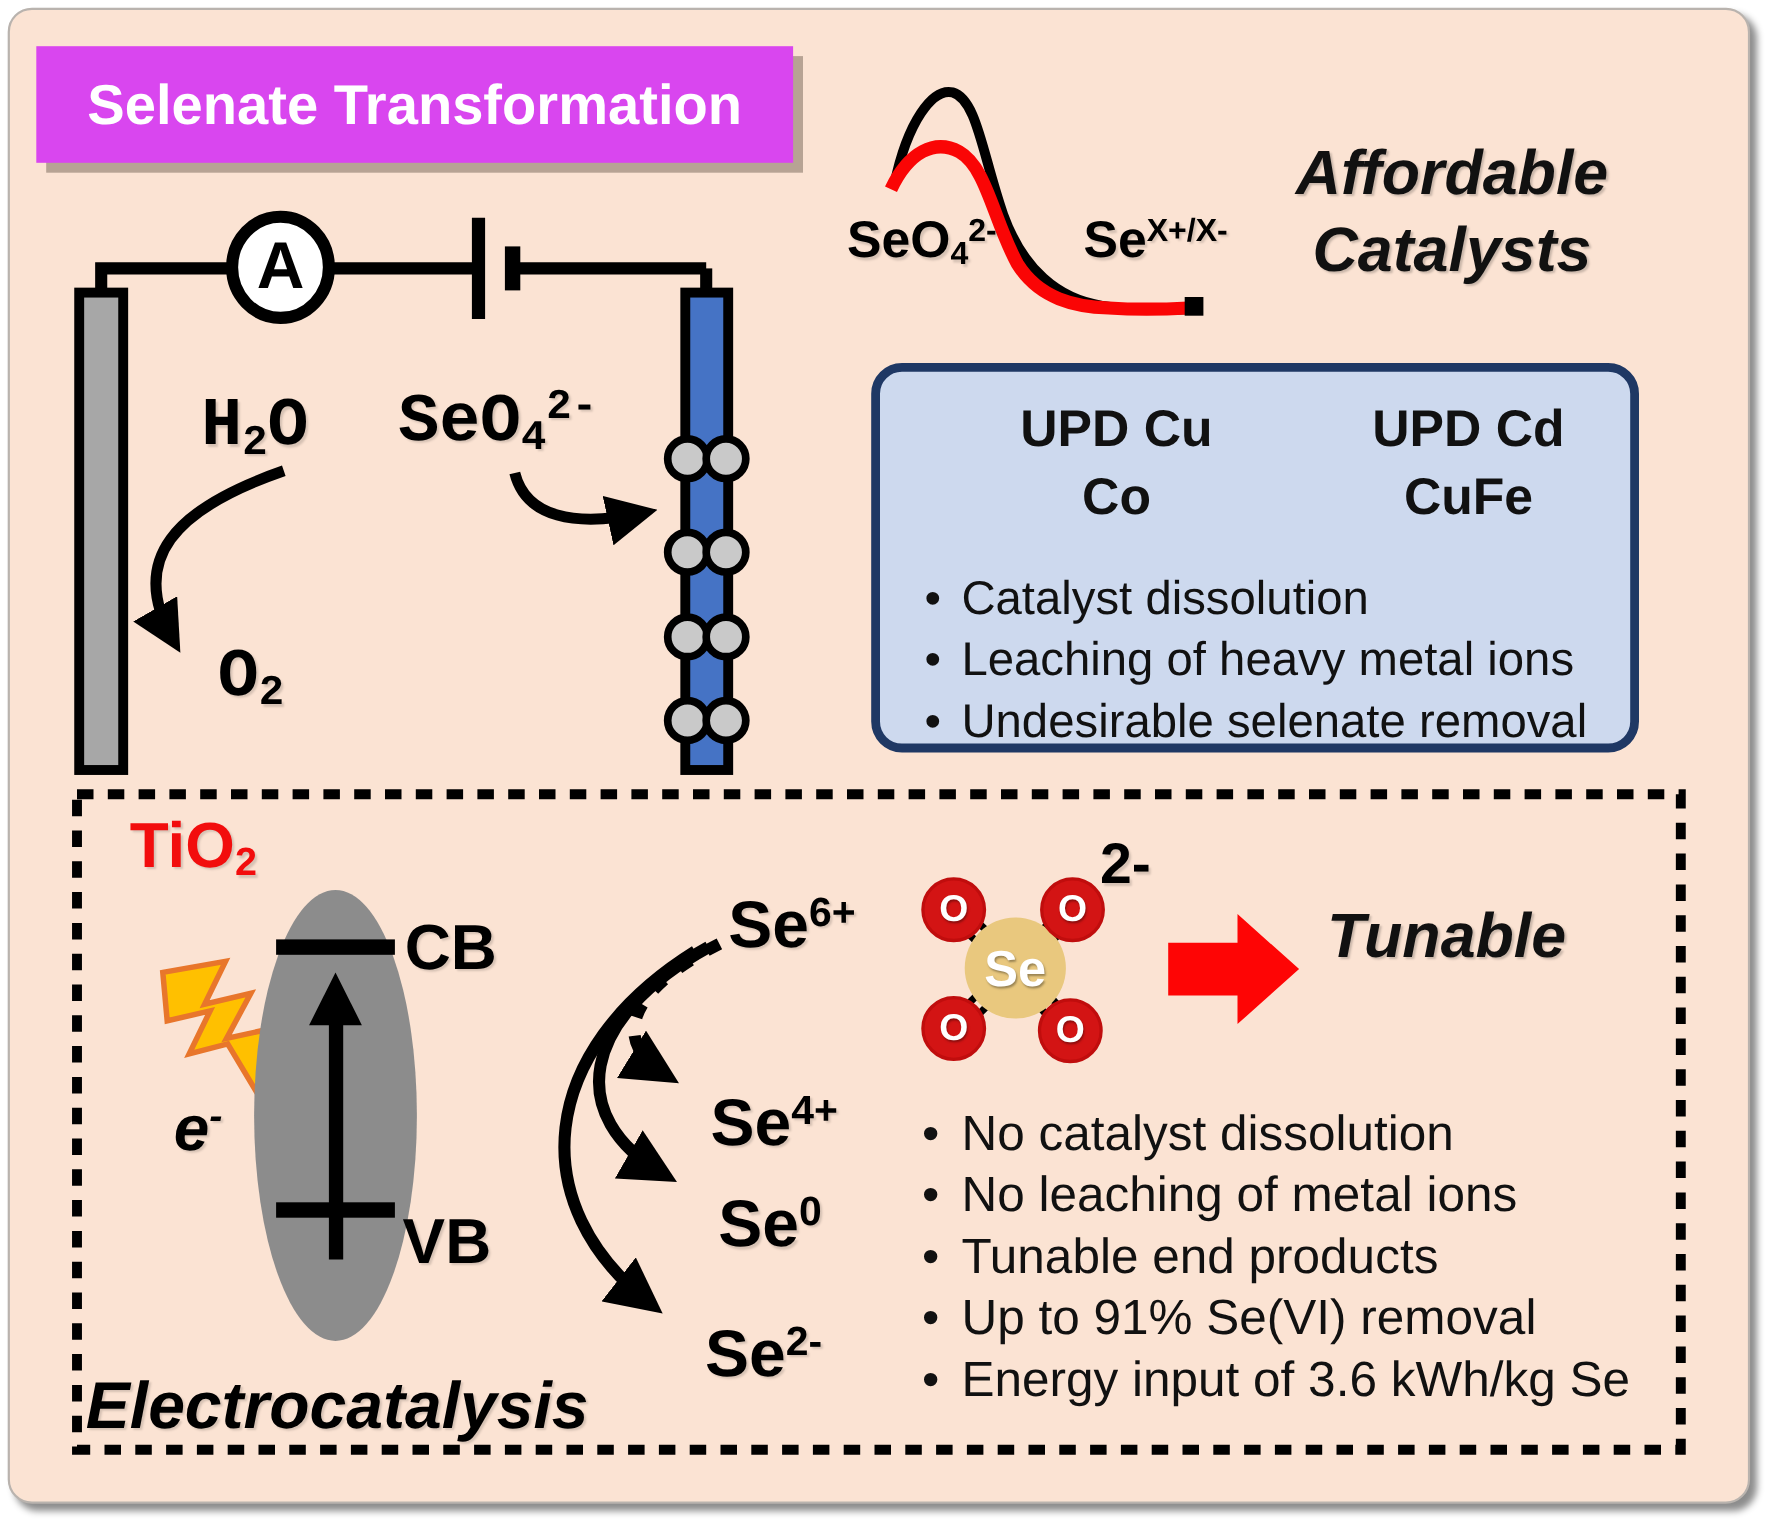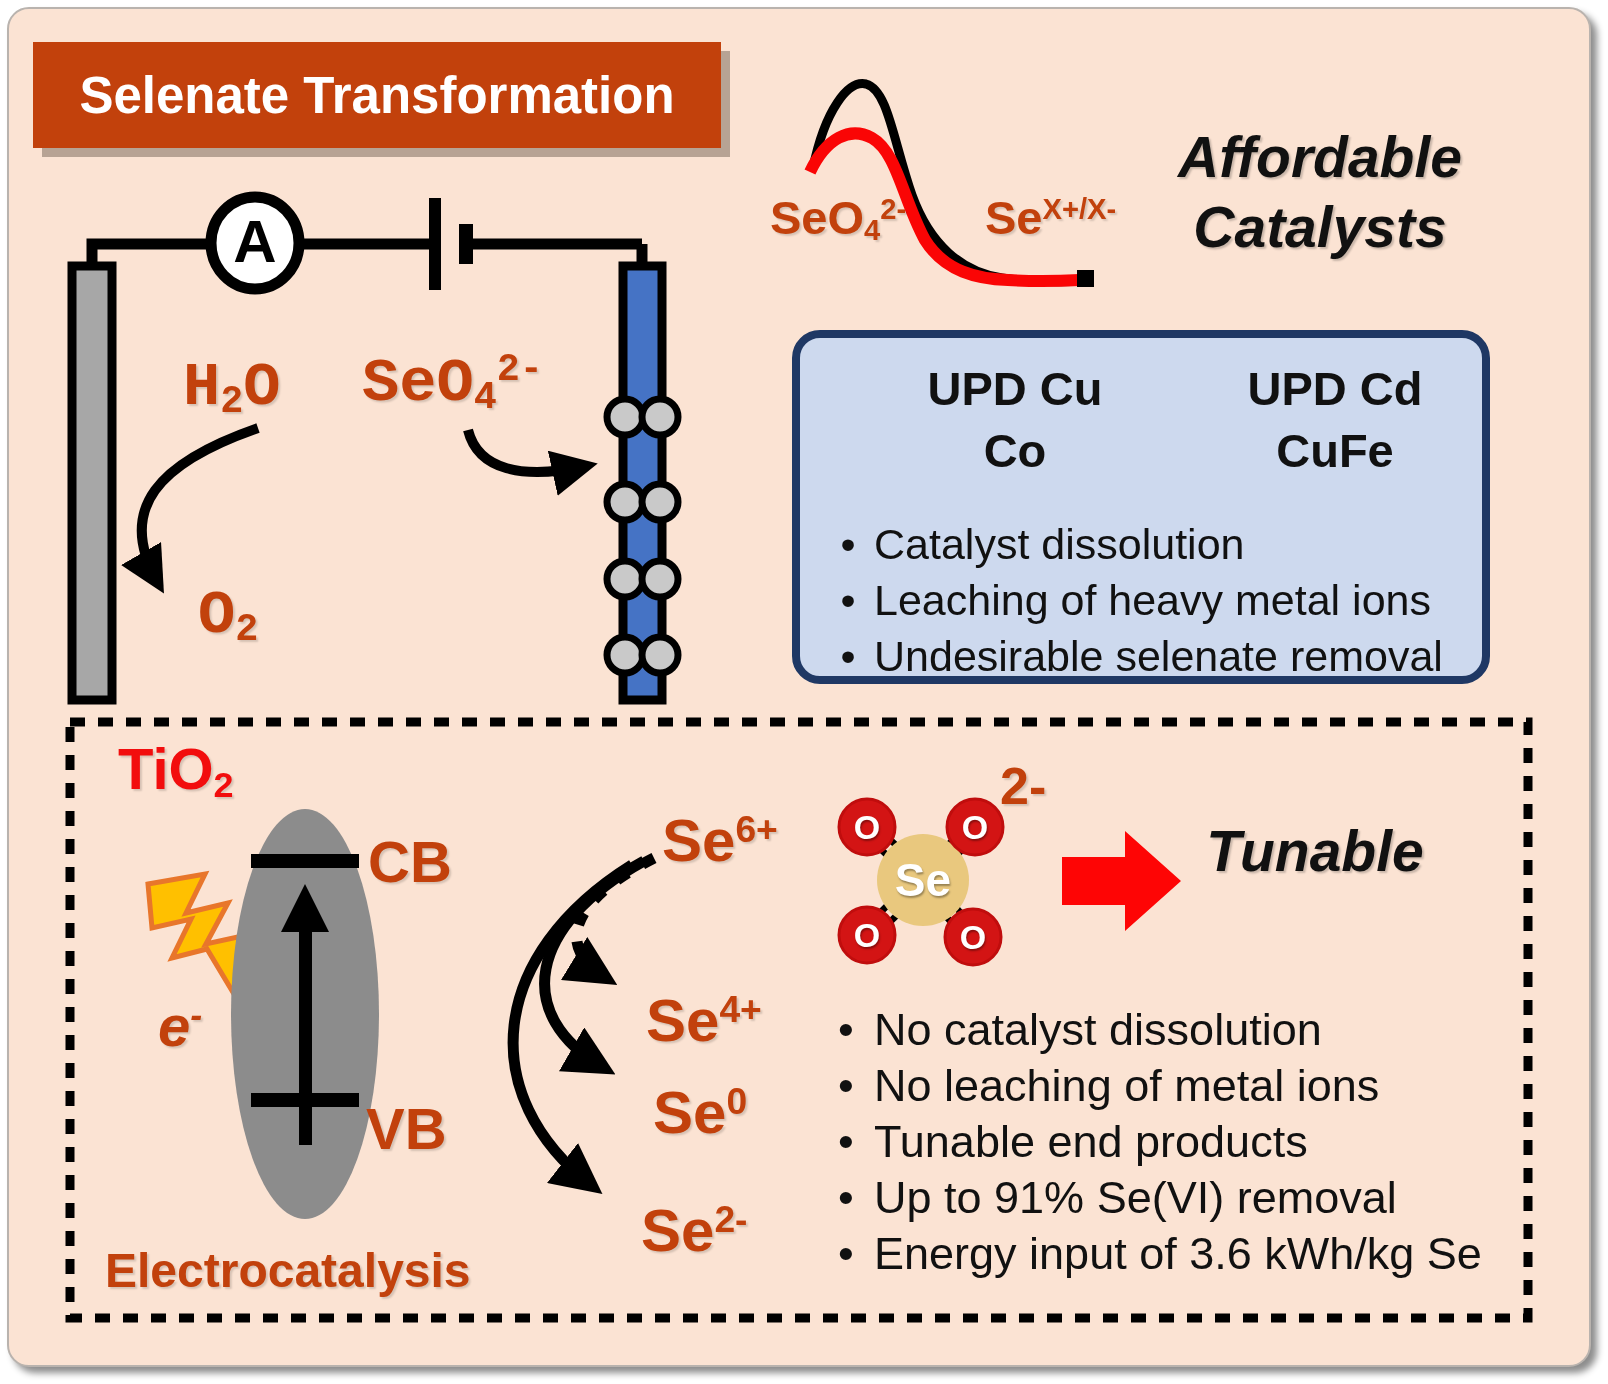--- a/index.html
+++ b/index.html
@@ -5,25 +5,25 @@
   html,body{margin:0;padding:0;background:#ffffff;}
   #fig{position:relative;width:1608px;height:1384px;background:#ffffff;
        font-family:"Liberation Sans",sans-serif;overflow:hidden;}
   .panel{position:absolute;left:7px;top:7px;width:1580px;height:1356px;
          background:#fbe3d3;border:2px solid #b9b3ae;border-radius:22px;
          box-shadow:6px 6px 7px rgba(0,0,0,0.45);}
   .abs{position:absolute;}
   .svg-layer{position:absolute;left:0;top:0;}
   
   .title-box{position:absolute;left:33px;top:42px;width:688px;height:106px;
-             background:#c2410c;box-shadow:9px 9px 0 rgba(100,85,70,0.45);
+             background:#d946ef;box-shadow:9px 9px 0 rgba(100,85,70,0.45);
              display:flex;align-items:center;justify-content:center;}
   .title-box .t{color:#ffffff;font-weight:bold;font-size:51px;letter-spacing:0px;}
   
-  .f{font-weight:bold;color:#c2410c;white-space:nowrap;}
+  .f{font-weight:bold;color:#000000;white-space:nowrap;}
   .sb{font-size:0.62em;vertical-align:-0.22em;}
   .sp{font-size:0.62em;vertical-align:0.52em;}
   .big{font-size:62px;font-family:Liberation Mono, monospace;}
   .curvelab{font-size:47px;}
   .cascade{font-size:60px;margin-top:20px;}
   .band{font-size:58px;}
   .shadowed{text-shadow:2px 2px 2px rgba(0,0,0,0.15);}
   .ital{font-style:italic;}
   .red{color:#f20d0d;}
   
@@ -202,21 +202,21 @@
   </div>
 
   <div class="abs f band red shadowed" style="left:118px;top:735px;">
     <span>TiO</span><span class="sb">2</span>
   </div>
   <div class="abs f band ital shadowed" style="left:158px;top:992px;">
     <span>e</span><span class="sp">-</span>
   </div>
   <div class="abs f band shadowed" style="left:368px;top:828px;">CB</div>
   <div class="abs f band shadowed" style="left:366px;top:1064px;margin-top:31px;">VB</div>
-  <div class="abs f shadowed" style="left:105px;top:1243px;font-size:48px;">Electrocatalysis</div>
+  <div class="abs f shadowed" style="left:78px;top:1243px;font-size:60px;font-style:italic;">Electrocatalysis</div>
 
   <div class="abs f cascade shadowed" style="left:662px;top:786px;">
     <span>Se</span><span class="sp">6+</span>
   </div>
   <div class="abs f cascade shadowed" style="left:646px;top:966px;">
     <span>Se</span><span class="sp">4+</span>
   </div>
   <div class="abs f cascade shadowed" style="left:653px;top:1058px;">
     <span>Se</span><span class="sp">0</span>
   </div>

